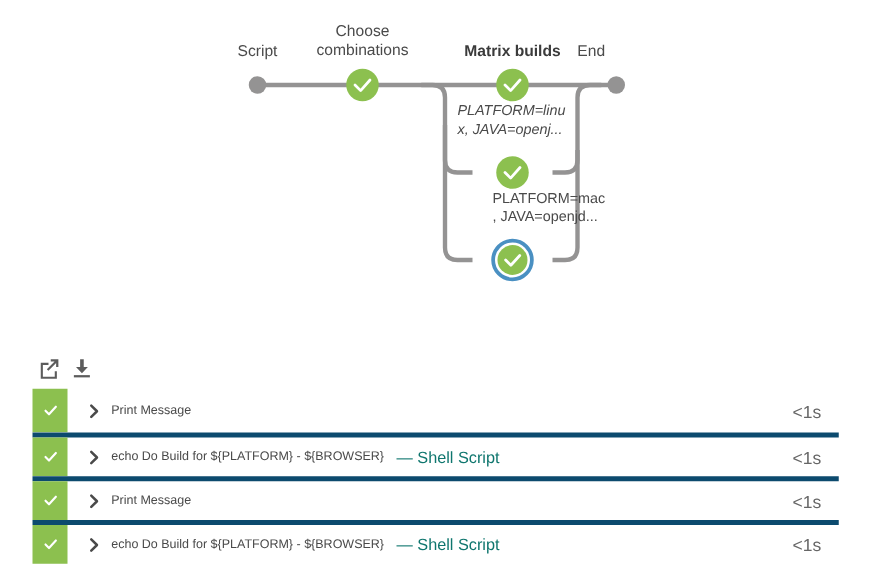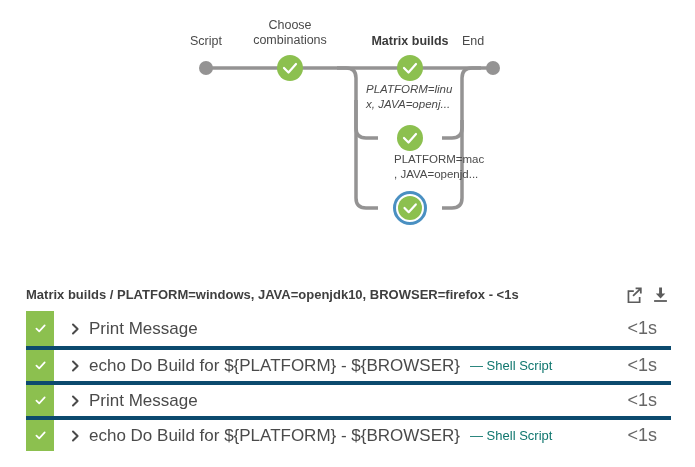--- a/index.html
+++ b/index.html
@@ -113,34 +113,34 @@
   }
   .step-chevron {
     flex: 0 0 auto;
     width: 18px;
     display: flex;
     align-items: center;
     justify-content: center;
     cursor: pointer;
   }
   .step-title {
-    font-size: 17px;
+    font-size: 10px;
     color: #4a4a4a;
     white-space: nowrap;
     padding-left: 5px;
   }
   .step-subtitle {
     font-size: 13px;
     color: #0f766e;
     white-space: nowrap;
     padding-left: 10px;
   }
   .step-duration {
     flex: 0 0 auto;
-    font-size: 18px;
+    font-size: 14px;
     color: #666666;
     padding-right: 14px;
     display: flex;
     align-items: center;
   }
 </style>
 </head>
 <body>
 
 <div id="pipeline-graph">
@@ -197,21 +197,20 @@
 
   <div class="branch-label" style="left:366px; top:82px; width:96px;font-style:italic;">PLATFORM=linu
 x, JAVA=openj...</div>
 
   <div class="branch-label" style="left:376px; top:152px; width:96px;margin-left:18px;">PLATFORM=mac
 , JAVA=openjd...</div>
 
 </div>
 
 <div id="result-header">
-  <div id="result-title">Matrix builds / PLATFORM=windows, JAVA=openjdk10, BROWSER=firefox - &lt;1s</div>
 
   <div class="header-action">
     <svg width="17" height="17" viewBox="0 0 17 17" aria-hidden="true">
       <path d="M1.6 4.2 h6.2 v1.7 h-4.5 v9.5 h9.5 v-4.5 h1.7 v6.2 h-12.9 z" fill="#5c5c5c"></path>
       <path d="M9.6 1.4 h6.1 v6.1 h-1.8 v-3.1 l-6.2 6.2 -1.25 -1.25 6.2 -6.2 h-3.05 z" fill="#5c5c5c"></path>
     </svg>
   </div>
 
   <div class="header-action">
     <svg width="17" height="17" viewBox="0 0 17 17" aria-hidden="true">

